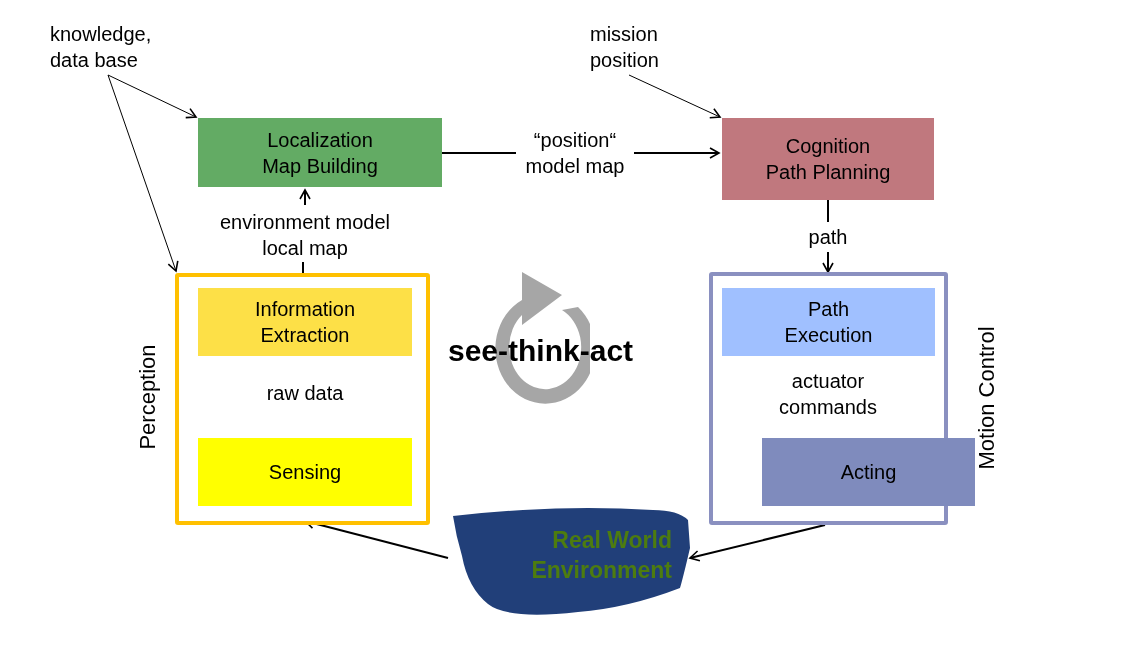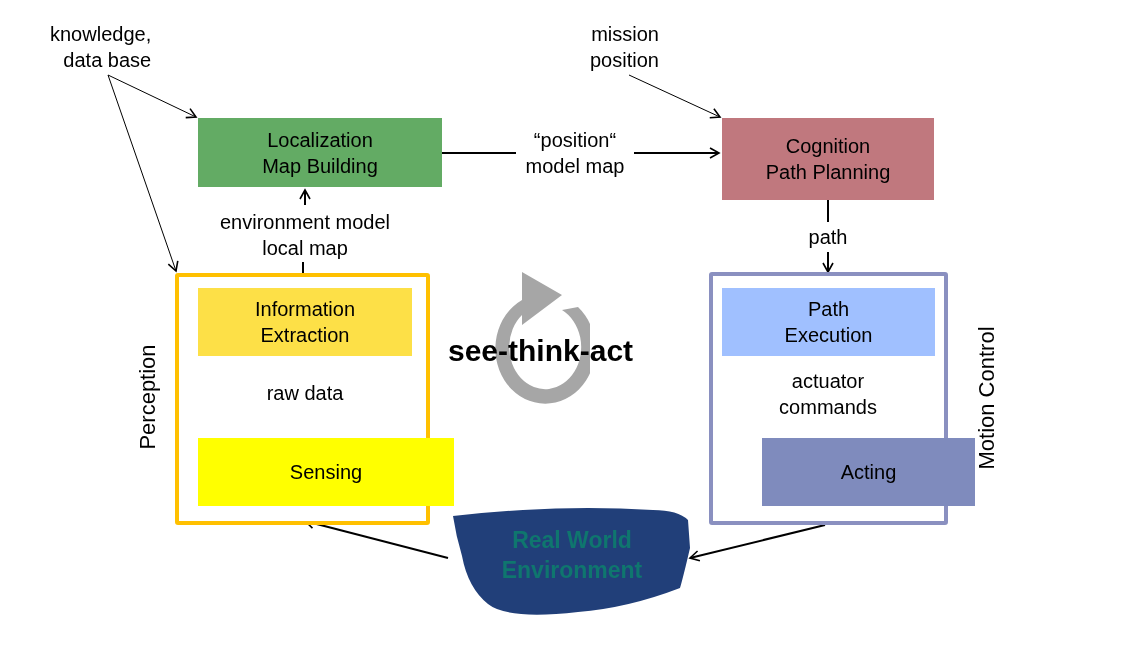--- a/index.html
+++ b/index.html
@@ -1,28 +1,28 @@
 <!DOCTYPE html>
 <html><head>
   <meta charset="utf-8">
   <style>
     html, body { margin: 0; padding: 0; background: #ffffff; }
     body { width: 1132px; height: 648px; position: relative; overflow: hidden;
            font-family: "Liberation Sans", sans-serif; color: #000; }
     .abs { position: absolute; }
     .lbl { position: absolute; font-size: 20px; line-height: 26px; text-align: center; white-space: pre; }
-    .lbl-left { text-align: right; }
+    .lbl-left { text-align: left; }
     .box { position: absolute; display: flex; align-items: center; justify-content: center;
            text-align: center; font-size: 20px; line-height: 26px; white-space: pre; }
     .frame { position: absolute; box-sizing: border-box; border-radius: 3px; background: #fff; }
     svg.lines { position: absolute; left: 0; top: 0; }
     .vert { position: absolute; font-size: 22px; white-space: nowrap; transform-origin: center center; }
     .center-title { position: absolute; font-size: 30px; font-weight: bold; white-space: nowrap; }
-    .env-text { position: absolute; color: #0f766e; font-weight: bold; font-size: 23px; line-height: 30px;
-                text-align: center; white-space: pre; }
+    .env-text { position: absolute; color: #4d7c0f; font-weight: bold; font-size: 23px; line-height: 30px;
+                text-align: right; white-space: pre; }
   </style>
 </head>
 <body>
 
 <svg class="lines" width="1132" height="648">
   <defs>
     <marker id="ah" markerWidth="12" markerHeight="12" refX="10" refY="6" orient="auto" markerUnits="userSpaceOnUse">
       <path d="M1,1 L10,6 L1,11" fill="none" stroke="#000" stroke-width="1.6"></path>
     </marker>
   </defs>
@@ -66,21 +66,21 @@
 <div class="lbl" style="left:500px;top:127px;width:150px;">“position“
 model map</div>
 <div class="lbl" style="left:205px;top:209px;width:200px;">environment model
 local map</div>
 <div class="lbl" style="left:783px;top:224px;width:90px;">path</div>
 
 <div class="frame" style="left:175px;top:273px;width:255px;height:252px;border:4px solid #ffc000;"></div>
 <div class="box" style="left:198px;top:288px;width:214px;height:68px;background:#fde047;">Information
 Extraction</div>
 <div class="lbl" style="left:240px;top:380px;width:130px;">raw data</div>
-<div class="box" style="left:198px;top:438px;width:256px;height:68px;background:#ffff00;">Sensing</div>
+<div class="box" style="left:198px;top:438px;width:214px;height:68px;background:#ffff00;">Sensing</div>
 <div class="vert" style="left:88px;top:384px;width:120px;text-align:center;transform:rotate(-90deg);">Perception</div>
 
 <div class="frame" style="left:709px;top:272px;width:239px;height:253px;border:4px solid #8a90c0;"></div>
 <div class="box" style="left:722px;top:288px;width:213px;height:68px;background:#a0c0ff;">Path
 Execution</div>
 <div class="lbl" style="left:758px;top:368px;width:140px;">actuator
 commands</div>
 <div class="box" style="left:722px;top:438px;width:213px;height:68px;background:#7f8bbd;margin-left:40px;">Acting</div>
 <div class="vert" style="left:912px;top:385px;width:150px;text-align:center;transform:rotate(-90deg);">Motion Control</div>
 

